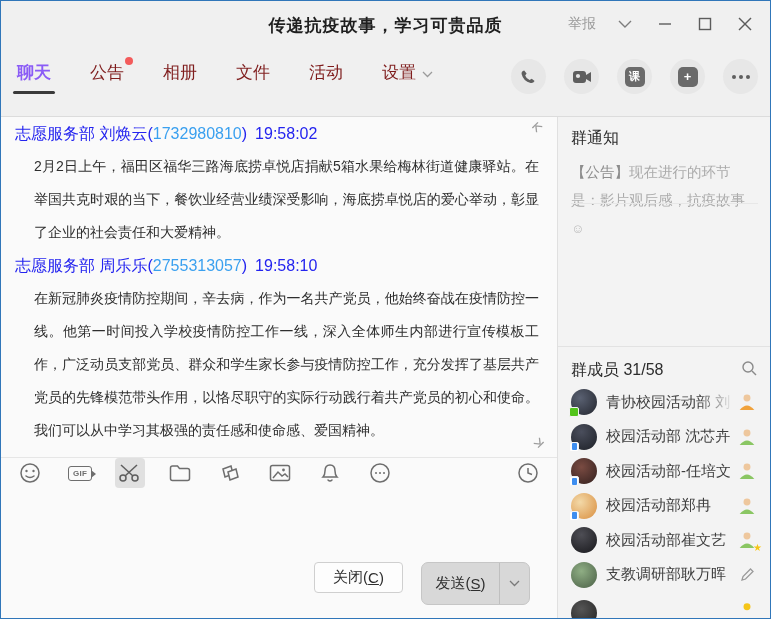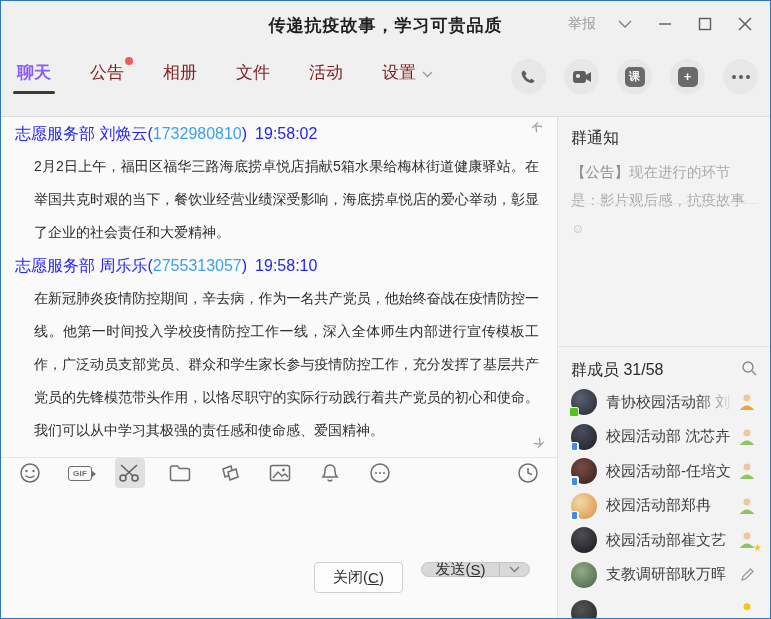--- a/index.html
+++ b/index.html
@@ -64,22 +64,22 @@
   .gif-box { border:1.6px solid #6e6e6e; border-radius:3px; width:24px; height:15px;
              font-size:8px; font-weight:700; color:#6e6e6e; display:flex; align-items:center;
              justify-content:center; position:relative; letter-spacing:.3px; }
   .gif-box::after { content:""; position:absolute; right:-5px; top:3px; border-left:5px solid #6e6e6e;
                     border-top:4px solid transparent; border-bottom:4px solid transparent; }
   .input-area { position:absolute; top:385px; left:0; right:0; height:64px; }
   .btn-row { position:absolute; bottom:0; left:0; right:0; height:70px; }
   .btn-close { position:absolute; left:313px; top:14px; width:89px; height:31px;
                background:#fdfdfd; border:1px solid #cfcfcf; border-radius:4px;
                font-size:15px; color:#2e2e2e; display:flex; align-items:center; justify-content:center; }
-  .btn-send { position:absolute; left:420px; top:14px; width:109px; height:15px;
-              background:#d8d8d8; border:1px solid #c6c6c6; border-radius:13px;
+  .btn-send { position:absolute; left:420px; top:14px; width:109px; height:43px;
+              background:#d8d8d8; border:1px solid #c6c6c6; border-radius:7px;
               display:flex; align-items:stretch; font-size:15px; color:#2e2e2e; }
   .btn-send .lbl { flex:1; display:flex; align-items:center; justify-content:center; }
   .btn-send .chev-part { width:30px; border-left:1px solid #bfbfbf; display:flex;
                          align-items:center; justify-content:center; }
   .u { text-decoration:underline; }
 
   
   .sb-title { font-size:16px; color:#2c2c2c; font-weight:400; }
   .notice { position:absolute; top:11px; left:13px; right:12px; }
   .notice-text { margin-top:9px; font-size:14.5px; line-height:28px; color:#ababab; }

